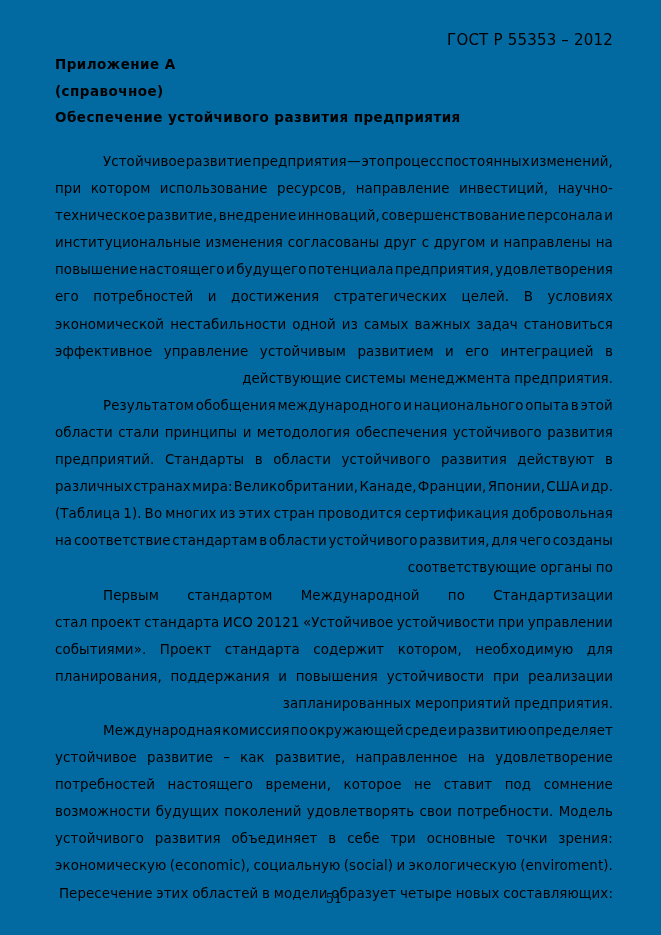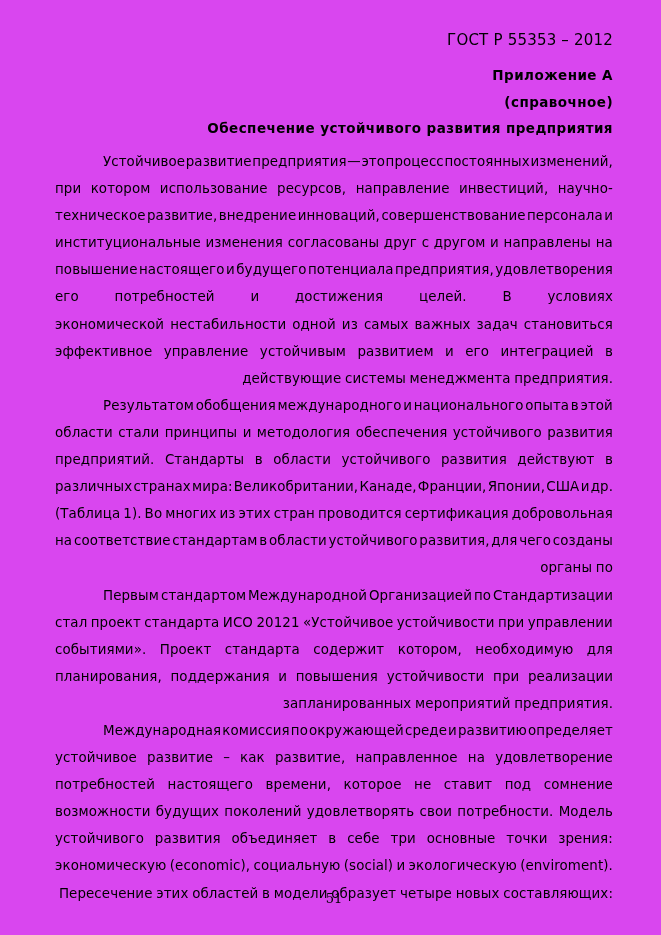--- a/index.html
+++ b/index.html
@@ -12,45 +12,45 @@
     font-family: "DejaVu Sans", "Liberation Sans", sans-serif;
     color: #000000;
     -webkit-font-smoothing: antialiased;
   }
 
   .page {
     position: relative;
     width: 661px;
     height: 935px;
     margin: 0 auto;
-    background: #d946ef;
+    background: #0369a1;
     overflow: hidden;
     box-sizing: border-box;
   }
 
   
   .page-header {
     position: absolute;
     top: 30px;
     left: 55px;
     right: 48px;
     text-align: right;
     font-size: 15px;
     line-height: 20px;
     letter-spacing: 0.2px;
     white-space: nowrap;
   }
 
   
   .title-block {
     position: absolute;
-    top: 62px;
+    top: 51px;
     left: 55px;
     right: 48px;
-    text-align: right;
+    text-align: left;
   }
   .title-line {
     font-size: 13.5px;
     font-weight: bold;
     line-height: 26.5px;
     letter-spacing: 0.45px;
   }
 
   
   .body-block {
@@ -118,36 +118,36 @@
     <div class="title-line">Обеспечение устойчивого развития предприятия</div>
   </div>
 
   <div class="body-block" id="body-block">
       <div class="para">
         <div class="line just indent"><span class="w">Устойчивое</span><span class="w">развитие</span><span class="w">предприятия</span><span class="w">—</span><span class="w">это</span><span class="w">процесс</span><span class="w">постоянных</span><span class="w">изменений,</span></div>
         <div class="line just"><span class="w">при</span><span class="w">котором</span><span class="w">использование</span><span class="w">ресурсов,</span><span class="w">направление</span><span class="w">инвестиций,</span><span class="w">научно-</span></div>
         <div class="line just"><span class="w">техническое</span><span class="w">развитие,</span><span class="w">внедрение</span><span class="w">инноваций,</span><span class="w">совершенствование</span><span class="w">персонала</span><span class="w">и</span></div>
         <div class="line just"><span class="w">институциональные</span><span class="w">изменения</span><span class="w">согласованы</span><span class="w">друг</span><span class="w">с</span><span class="w">другом</span><span class="w">и</span><span class="w">направлены</span><span class="w">на</span></div>
         <div class="line just"><span class="w">повышение</span><span class="w">настоящего</span><span class="w">и</span><span class="w">будущего</span><span class="w">потенциала</span><span class="w">предприятия,</span><span class="w">удовлетворения</span></div>
-        <div class="line just"><span class="w">его</span><span class="w">потребностей</span><span class="w">и</span><span class="w">достижения</span><span class="w">целей.</span><span class="w">В</span><span class="w">условиях</span></div>
+        <div class="line just"><span class="w">его</span><span class="w">потребностей</span><span class="w">и</span><span class="w">достижения</span><span class="w">стратегических</span><span class="w">целей.</span><span class="w">В</span><span class="w">условиях</span></div>
         <div class="line just"><span class="w">экономической</span><span class="w">нестабильности</span><span class="w">одной</span><span class="w">из</span><span class="w">самых</span><span class="w">важных</span><span class="w">задач</span><span class="w">становиться</span></div>
         <div class="line just"><span class="w">эффективное</span><span class="w">управление</span><span class="w">устойчивым</span><span class="w">развитием</span><span class="w">и</span><span class="w">его</span><span class="w">интеграцией</span><span class="w">в</span></div>
         <div class="line last"><span class="w">действующие</span><span class="w">системы</span><span class="w">менеджмента</span><span class="w">предприятия.</span></div>
       </div>
       <div class="para">
         <div class="line just indent"><span class="w">Результатом</span><span class="w">обобщения</span><span class="w">международного</span><span class="w">и</span><span class="w">национального</span><span class="w">опыта</span><span class="w">в</span><span class="w">этой</span></div>
         <div class="line just"><span class="w">области</span><span class="w">стали</span><span class="w">принципы</span><span class="w">и</span><span class="w">методология</span><span class="w">обеспечения</span><span class="w">устойчивого</span><span class="w">развития</span></div>
         <div class="line just"><span class="w">предприятий.</span><span class="w">Стандарты</span><span class="w">в</span><span class="w">области</span><span class="w">устойчивого</span><span class="w">развития</span><span class="w">действуют</span><span class="w">в</span></div>
         <div class="line just"><span class="w">различных</span><span class="w">странах</span><span class="w">мира:</span><span class="w">Великобритании,</span><span class="w">Канаде,</span><span class="w">Франции,</span><span class="w">Японии,</span><span class="w">США</span><span class="w">и</span><span class="w">др.</span></div>
         <div class="line just"><span class="w">(Таблица</span><span class="w">1).</span><span class="w">Во</span><span class="w">многих</span><span class="w">из</span><span class="w">этих</span><span class="w">стран</span><span class="w">проводится</span><span class="w">сертификация</span><span class="w">добровольная</span></div>
         <div class="line just"><span class="w">на</span><span class="w">соответствие</span><span class="w">стандартам</span><span class="w">в</span><span class="w">области</span><span class="w">устойчивого</span><span class="w">развития,</span><span class="w">для</span><span class="w">чего</span><span class="w">созданы</span></div>
-        <div class="line last"><span class="w">органы</span><span class="w">по</span></div>
+        <div class="line last"><span class="w">соответствующие</span><span class="w">органы</span><span class="w">по</span></div>
       </div>
       <div class="para">
-        <div class="line just indent"><span class="w">Первым</span><span class="w">стандартом</span><span class="w">Международной</span><span class="w">Организацией</span><span class="w">по</span><span class="w">Стандартизации</span></div>
+        <div class="line just indent"><span class="w">Первым</span><span class="w">стандартом</span><span class="w">Международной</span><span class="w">по</span><span class="w">Стандартизации</span></div>
         <div class="line just"><span class="w">стал</span><span class="w">проект</span><span class="w">стандарта</span><span class="w">ИСО</span><span class="w">20121</span><span class="w">«Устойчивое</span><span class="w">устойчивости</span><span class="w">при</span><span class="w">управлении</span></div>
         <div class="line just"><span class="w">событиями».</span><span class="w">Проект</span><span class="w">стандарта</span><span class="w">содержит</span><span class="w">котором,</span><span class="w">необходимую</span><span class="w">для</span></div>
         <div class="line just"><span class="w">планирования,</span><span class="w">поддержания</span><span class="w">и</span><span class="w">повышения</span><span class="w">устойчивости</span><span class="w">при</span><span class="w">реализации</span></div>
         <div class="line last"><span class="w">запланированных</span><span class="w">мероприятий</span><span class="w">предприятия.</span></div>
       </div>
       <div class="para">
         <div class="line just indent"><span class="w">Международная</span><span class="w">комиссия</span><span class="w">по</span><span class="w">окружающей</span><span class="w">среде</span><span class="w">и</span><span class="w">развитию</span><span class="w">определяет</span></div>
         <div class="line just"><span class="w">устойчивое</span><span class="w">развитие</span><span class="w">–</span><span class="w">как</span><span class="w">развитие,</span><span class="w">направленное</span><span class="w">на</span><span class="w">удовлетворение</span></div>
         <div class="line just"><span class="w">потребностей</span><span class="w">настоящего</span><span class="w">времени,</span><span class="w">которое</span><span class="w">не</span><span class="w">ставит</span><span class="w">под</span><span class="w">сомнение</span></div>
         <div class="line just"><span class="w">возможности</span><span class="w">будущих</span><span class="w">поколений</span><span class="w">удовлетворять</span><span class="w">свои</span><span class="w">потребности.</span><span class="w">Модель</span></div>

